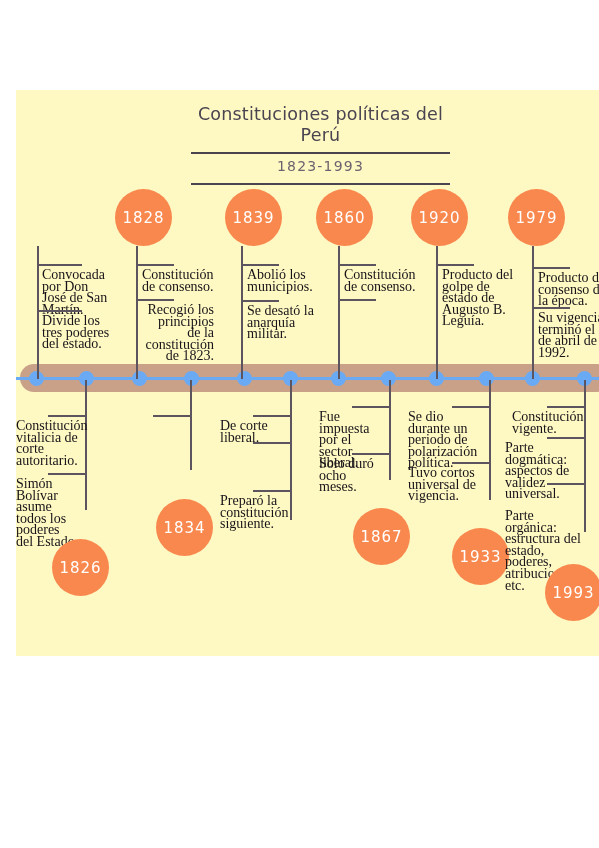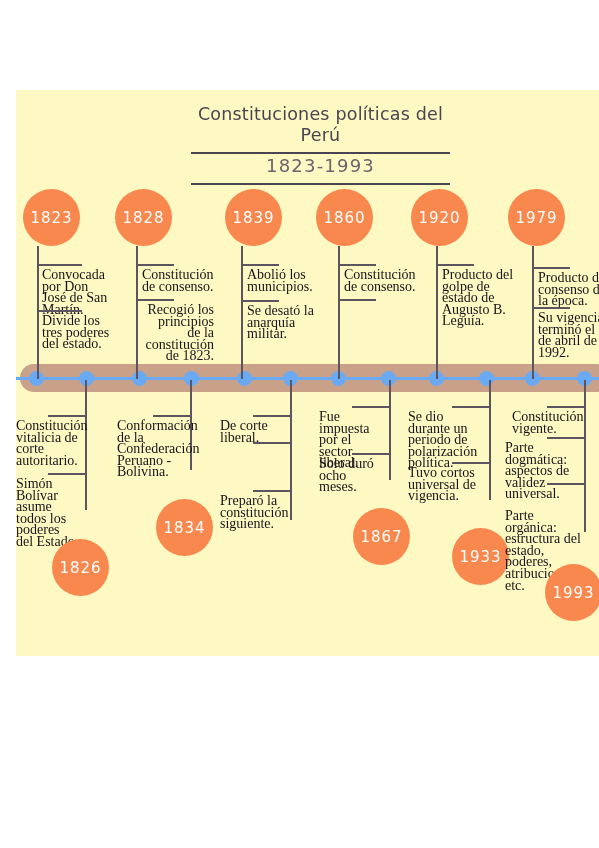--- a/index.html
+++ b/index.html
@@ -43,21 +43,21 @@
     letter-spacing: 0.2px;
     white-space: pre-line;
   }
   .title-rule {
     height: 2px;
     background: #4a4450;
     margin: 6px 0 0 0;
   }
   #subtitle {
     font-family: "DejaVu Sans", sans-serif;
-    font-size: 18px;
+    font-size: 14px;
     line-height: 20px;
     color: #6c6270;
     letter-spacing: 1.2px;
     padding: 2px 0 1px 0;
   }
 
   
   #axis-bar {
     position: absolute;
     left: 4px;
@@ -145,21 +145,20 @@
   <div class="axis-dot" style="left:175px"></div>
   <div class="axis-dot" style="left:228px"></div>
   <div class="axis-dot" style="left:274px"></div>
   <div class="axis-dot" style="left:322px"></div>
   <div class="axis-dot" style="left:372px"></div>
   <div class="axis-dot" style="left:420px"></div>
   <div class="axis-dot" style="left:470px"></div>
   <div class="axis-dot" style="left:516px"></div>
   <div class="axis-dot" style="left:568px"></div>
 
-  <div class="year-bubble" style="left:7px;top:99px;width:57px;height:57px;">1823</div>
   <div class="vline" style="left:21px;top:156px;height:133px;"></div>
   <div class="hrule" style="left:21px;top:174px;width:45px;"></div>
   <div class="note top" style="left:26px;top:179px;width:72px;">Convocada por Don José de San Martín.</div>
   <div class="hrule" style="left:21px;top:220px;width:45px;"></div>
   <div class="note top" style="left:26px;top:225px;width:72px;">Divide los tres poderes del estado.</div>
 
   <div class="year-bubble" style="left:99px;top:99px;width:57px;height:57px;">1828</div>
   <div class="vline" style="left:120px;top:156px;height:133px;"></div>
   <div class="hrule" style="left:120px;top:174px;width:38px;"></div>
   <div class="note top" style="left:126px;top:179px;width:72px;">Constitución de consenso.</div>
@@ -193,21 +192,20 @@
 
   <div class="vline" style="left:69px;top:290px;height:130px;"></div>
   <div class="hrule" style="left:32px;top:325px;width:38px;"></div>
   <div class="note bottom" style="left:0px;top:330px;width:64px;">Constitución vitalicia de corte autoritario.</div>
   <div class="hrule" style="left:32px;top:383px;width:38px;"></div>
   <div class="note bottom" style="left:0px;top:388px;width:64px;">Simón Bolívar asume  todos los poderes del Estado.</div>
   <div class="year-bubble" style="left:36px;top:449px;width:57px;height:57px;">1826</div>
 
   <div class="vline" style="left:174px;top:290px;height:90px;"></div>
   <div class="hrule" style="left:137px;top:325px;width:38px;"></div>
-  <div class="note bottom" style="left:101px;top:330px;width:72px;">Conformación de la Confederación Peruano - Bolivina.</div>
   <div class="year-bubble" style="left:140px;top:409px;width:57px;height:57px;">1834</div>
 
   <div class="vline" style="left:274px;top:290px;height:140px;"></div>
   <div class="hrule" style="left:237px;top:325px;width:38px;"></div>
   <div class="note bottom" style="left:204px;top:330px;width:68px;">De corte liberal.</div>
   <div class="hrule" style="left:237px;top:352px;width:38px;"></div>
   <div class="hrule" style="left:237px;top:400px;width:38px;"></div>
   <div class="note bottom" style="left:204px;top:405px;width:68px;">Preparó la constitución siguiente.</div>
 
   <div class="vline" style="left:373px;top:290px;height:100px;"></div>

